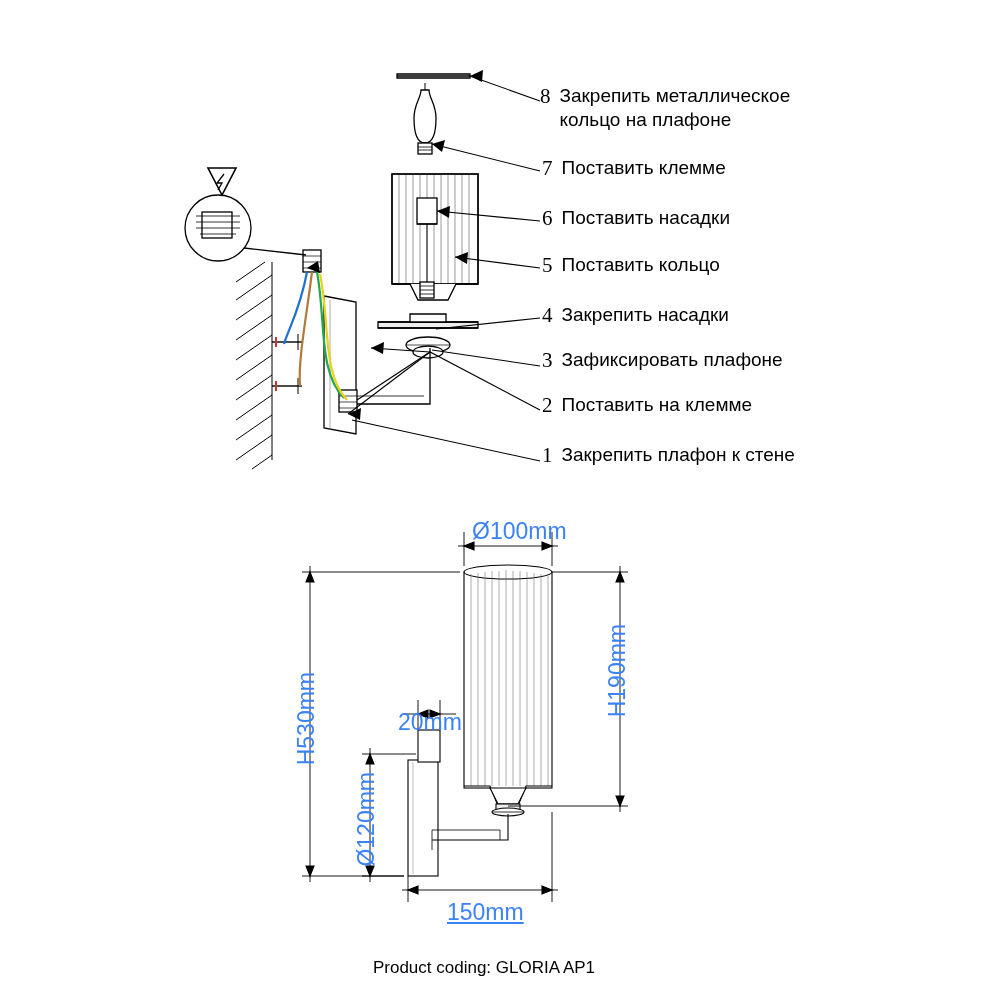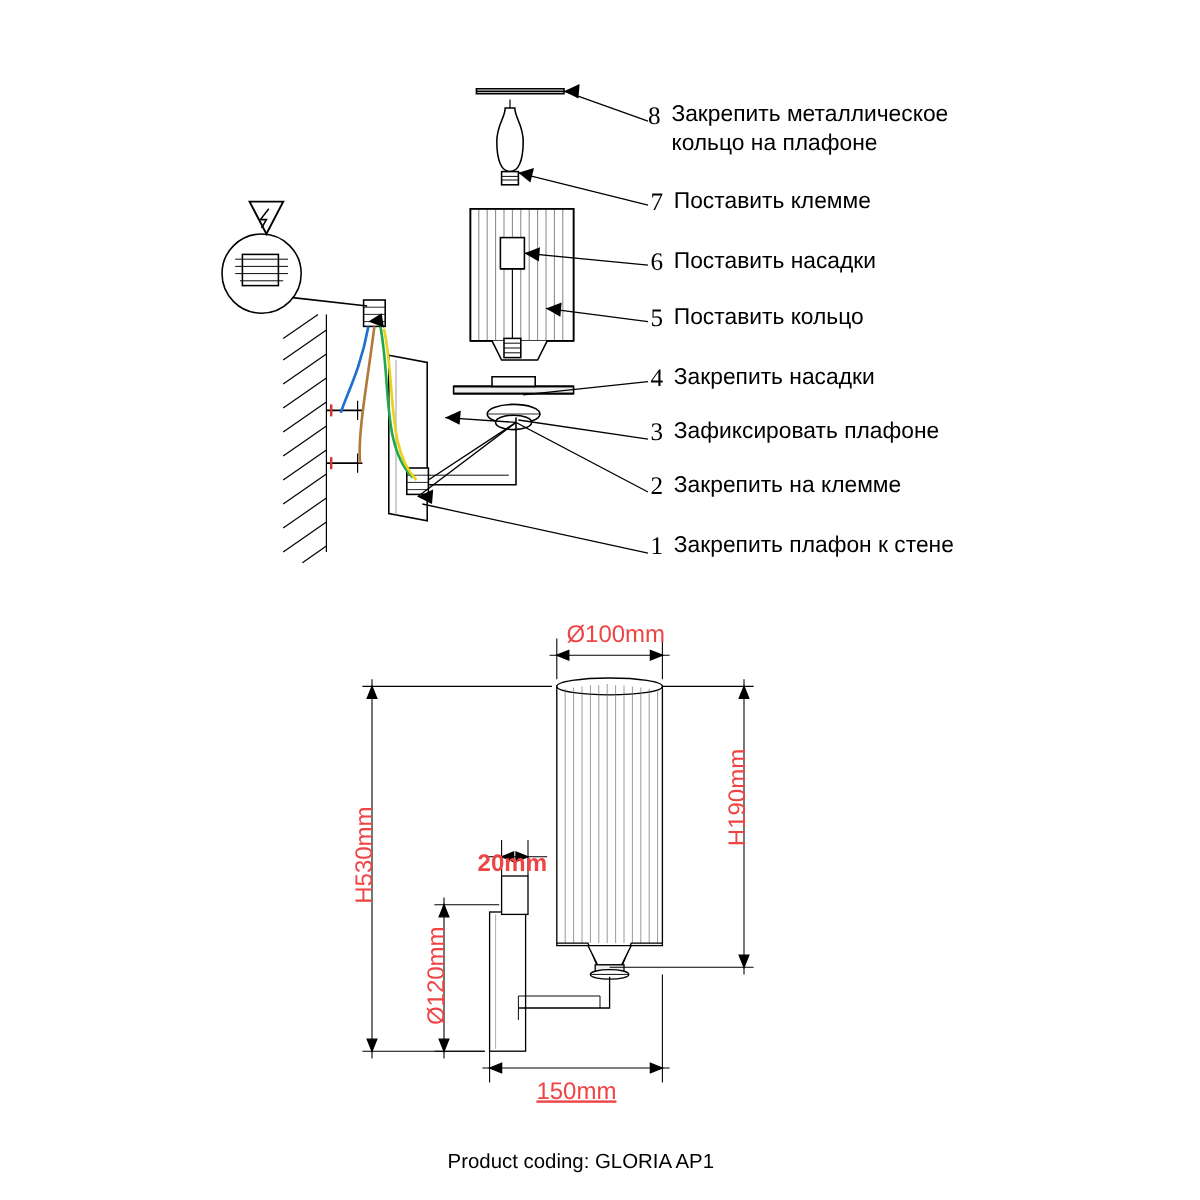--- a/index.html
+++ b/index.html
@@ -46,23 +46,23 @@
     font-family: "Liberation Serif", serif;
   }
   .step-label {
     font-size: 19px;
     line-height: 24px;
     font-family: "Liberation Sans", sans-serif;
     white-space: pre-line;
   }
   .dim-label {
     position: absolute;
-    font-size: 20px;
+    font-size: 23px;
     font-family: "Liberation Sans", sans-serif;
-    color: #ef4444;
+    color: #3b82f6;
     white-space: nowrap;
     text-align: center;
   }
   .vertical {
     writing-mode: vertical-rl;
     transform: rotate(180deg);
   }
   #footer {
     position: absolute;
     left: 0;
@@ -255,21 +255,21 @@
     <div class="step" style="top:213px;left:2px;">
       <span class="step-num">4</span>
       <span class="step-label">Закрепить насадки</span>
     </div>
     <div class="step" style="top:258px;left:2px;">
       <span class="step-num">3</span>
       <span class="step-label">Зафиксировать плафоне</span>
     </div>
     <div class="step" style="top:303px;left:2px;">
       <span class="step-num">2</span>
-      <span class="step-label">Закрепить на клемме</span>
+      <span class="step-label">Поставить на клемме</span>
     </div>
     <div class="step" style="top:353px;left:2px;">
       <span class="step-num">1</span>
       <span class="step-label">Закрепить плафон к стене</span>
     </div>
   </div>
 
   <svg class="layer" viewBox="0 0 1000 1000">
     <g stroke="#000" fill="none" stroke-width="1.1">
 
@@ -355,18 +355,18 @@
         <polygon points="408,890 418,886 418,894"></polygon>
         <polygon points="552,890 542,886 542,894"></polygon>
       </g>
     </g>
   </svg>
 
   <div class="dim-label" style="left:472px; top:518px;">Ø100mm</div>
   <div class="dim-label vertical" style="left:604px; top:624px;">H190mm</div>
   <div class="dim-label vertical" style="left:293px; top:672px;">H530mm</div>
   <div class="dim-label vertical" style="left:353px; top:772px;">Ø120mm</div>
-  <div class="dim-label" style="left:398px; top:709px;font-weight:bold;">20mm</div>
+  <div class="dim-label" style="left:398px; top:709px;">20mm</div>
   <div class="dim-label" style="left:447px; top:899px;text-decoration:underline;">150mm</div>
 
   <div id="footer">Product coding: GLORIA AP1</div>
 
 </div>
 
 </body></html>

